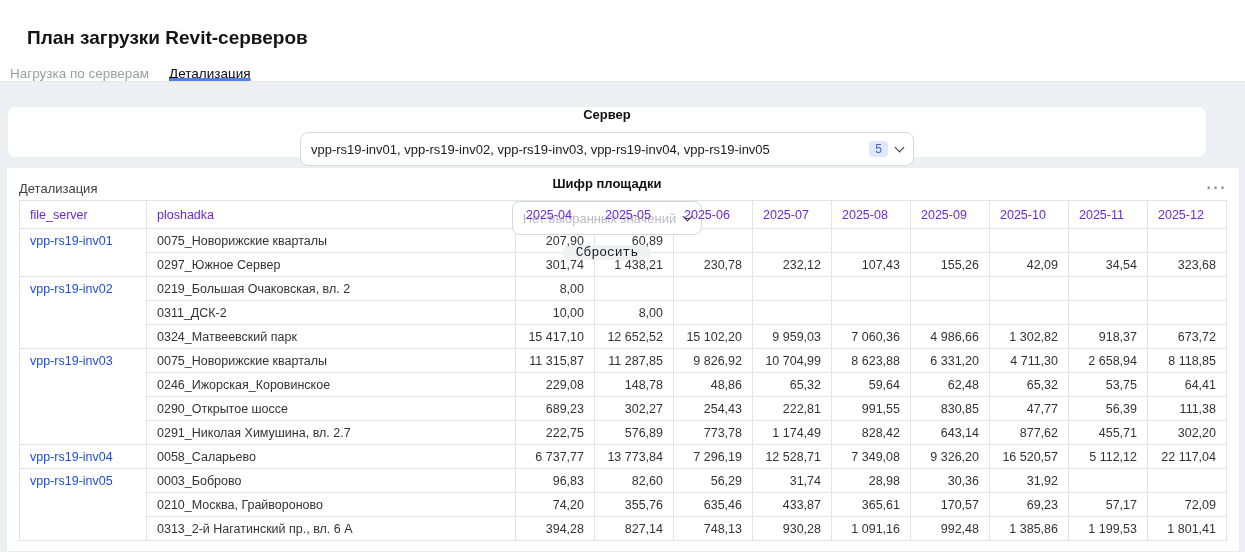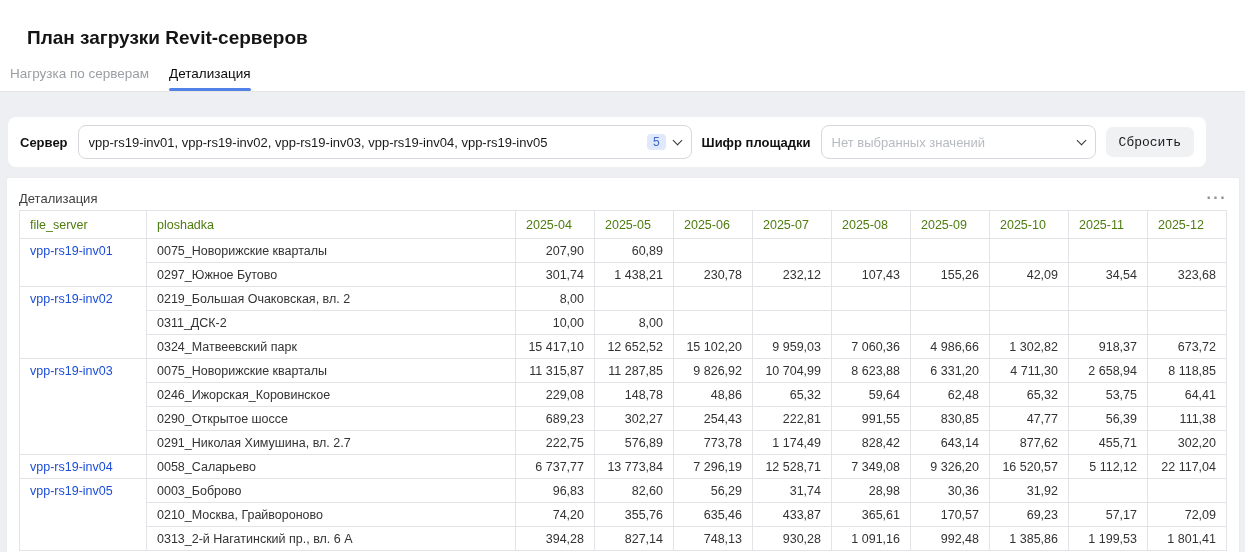--- a/index.html
+++ b/index.html
@@ -5,29 +5,29 @@
   * { box-sizing: border-box; }
   html,body { margin:0; padding:0; }
   body {
     width:1245px; height:552px; overflow:hidden;
     font-family:"Liberation Sans", sans-serif;
     background:#edeff2; color:#1a1a1a;
   }
   .app-header { background:#fff; padding:10px 10px 0 10px; border-bottom:1px solid #e6e6e6; }
   .page-title { margin:17px; font-size:19px; font-weight:700; color:#141414; }
   .tabs { display:flex; gap:20px; margin-top:15px; }
-  .tab { position:relative; font-size:13.5px; color:#9a9ea3; padding-bottom:10px; cursor:pointer; white-space:nowrap; }
+  .tab { position:relative; font-size:13.5px; color:#9a9ea3; cursor:pointer; white-space:nowrap; }
   .tab.active { color:#0a0a0a; }
   .tab.active::after { content:""; position:absolute; left:0; right:0; bottom:0; height:3px; background:#5282e8; border-radius:2px; }
 
   .content { padding-top:25px; }
 
   .filter-card {
     margin:0 39px 10px 8px; background:#fff; border-radius:8px; height:50px;
-    display:flex; align-items:center; padding:0 12px; gap:10px;
+    display:flex; align-items:center; padding:0 12px; gap:10px;flex-direction:column;
   }
   .f-label { font-size:13px; font-weight:700; color:#111; white-space:nowrap; }
   .select {
     height:32px; border:1px solid #d5d8dc; border-radius:8px; background:#fff;
     display:flex; align-items:center; gap:8px; padding:16px 10px; font-size:13px; color:#1a1a1a; cursor:pointer;
   }
   .select .txt { flex:1; white-space:nowrap; overflow:hidden; text-overflow:ellipsis; }
   .select .txt.ph { color:#b7bbc0; }
   #server-select { width:614px; flex:none; }
   #site-select { flex:1; }
@@ -37,21 +37,21 @@
   .reset-btn { height:30px; border:none; border-radius:7px; background:#eff1f3; font-size:13px;
                color:#16181a; padding:0 13px; font-family:Liberation Mono, monospace; cursor:pointer; white-space:nowrap; }
 
   .widget-card { margin:0 5px 12px 6px; background:#fff; border:1px solid #ececee; border-radius:2px; padding:8px 12px 10px; }
   .widget-head { display:flex; justify-content:space-between; align-items:center; height:24px; }
   .widget-title { font-size:13px; color:#3f3f42; }
   .menu-btn { color:#8f9398; font-size:16px; letter-spacing:1.5px; font-weight:700; line-height:10px; cursor:pointer; }
 
   table { border-collapse:collapse; width:100%; table-layout:fixed; border:1px solid #d7dade; }
   th, td { border:1px solid #e1e3e6; font-size:12.5px; padding:3px 10px; }
-  th { text-align:left; font-weight:500; color:#4d7c0f; height:28px; background:#fff; cursor:pointer; }
+  th { text-align:left; font-weight:500; color:#6d28d9; height:28px; background:#fff; cursor:pointer; }
   th.c-server { width:127px; }
   th.mcol { width:79px; }
   td { height:24px; color:#333; }
   td.num { text-align:right; white-space:nowrap; }
   td.c-server { vertical-align:top; padding-top:5px; color:#1d4ed8; }
   td.c-plosh { white-space:nowrap; overflow:hidden; text-overflow:ellipsis; }
 </style>
 </head>
 <body>
 
@@ -109,21 +109,21 @@
             <td class="num">60,89</td>
             <td class="num"></td>
             <td class="num"></td>
             <td class="num"></td>
             <td class="num"></td>
             <td class="num"></td>
             <td class="num"></td>
             <td class="num"></td>
           </tr>
           <tr>
-            <td class="c-plosh">0297_Южное Бутово</td>
+            <td class="c-plosh">0297_Южное Сервер</td>
             <td class="num">301,74</td>
             <td class="num">1 438,21</td>
             <td class="num">230,78</td>
             <td class="num">232,12</td>
             <td class="num">107,43</td>
             <td class="num">155,26</td>
             <td class="num">42,09</td>
             <td class="num">34,54</td>
             <td class="num">323,68</td>
           </tr>

